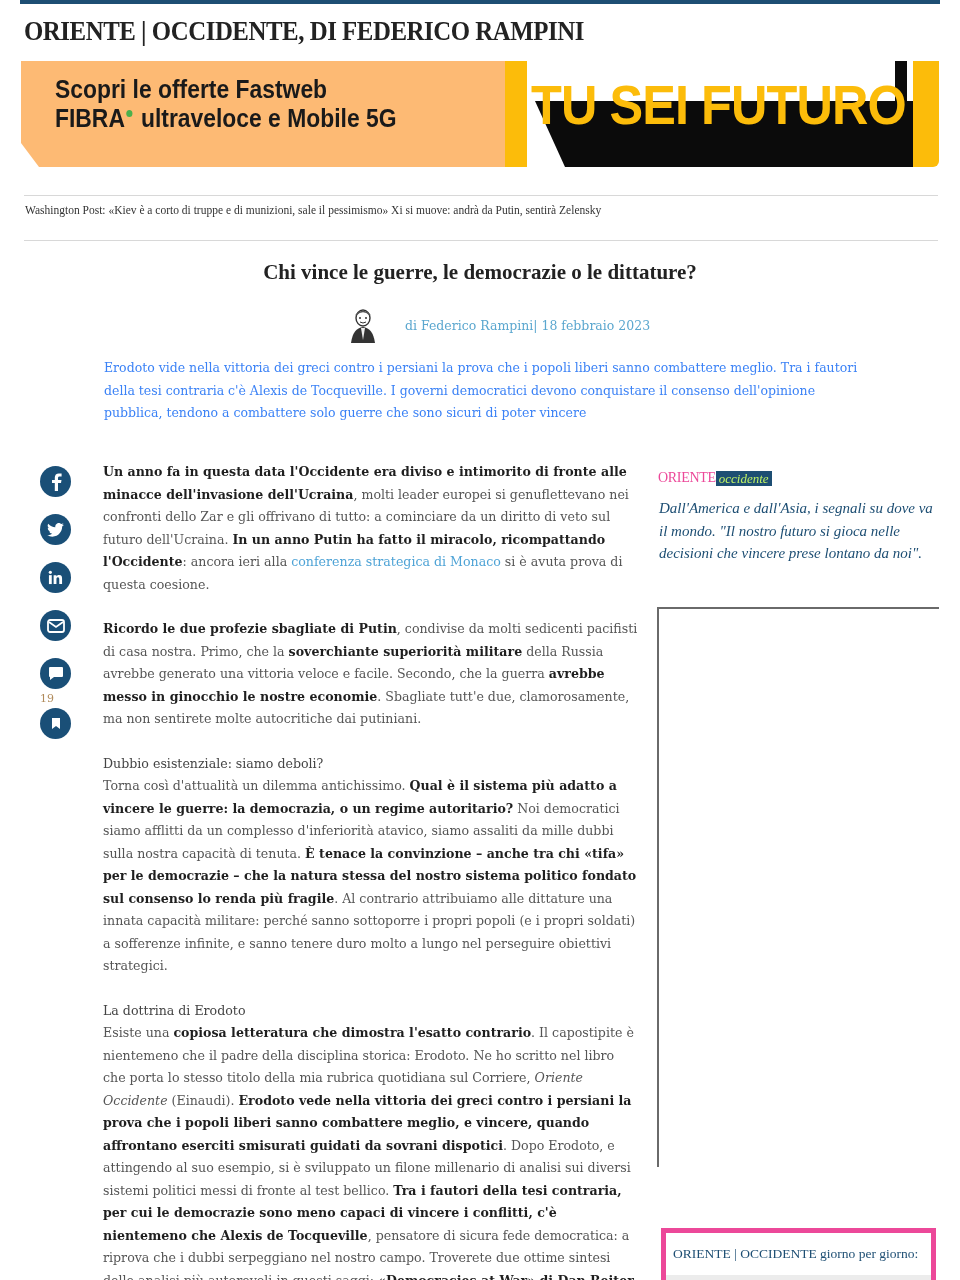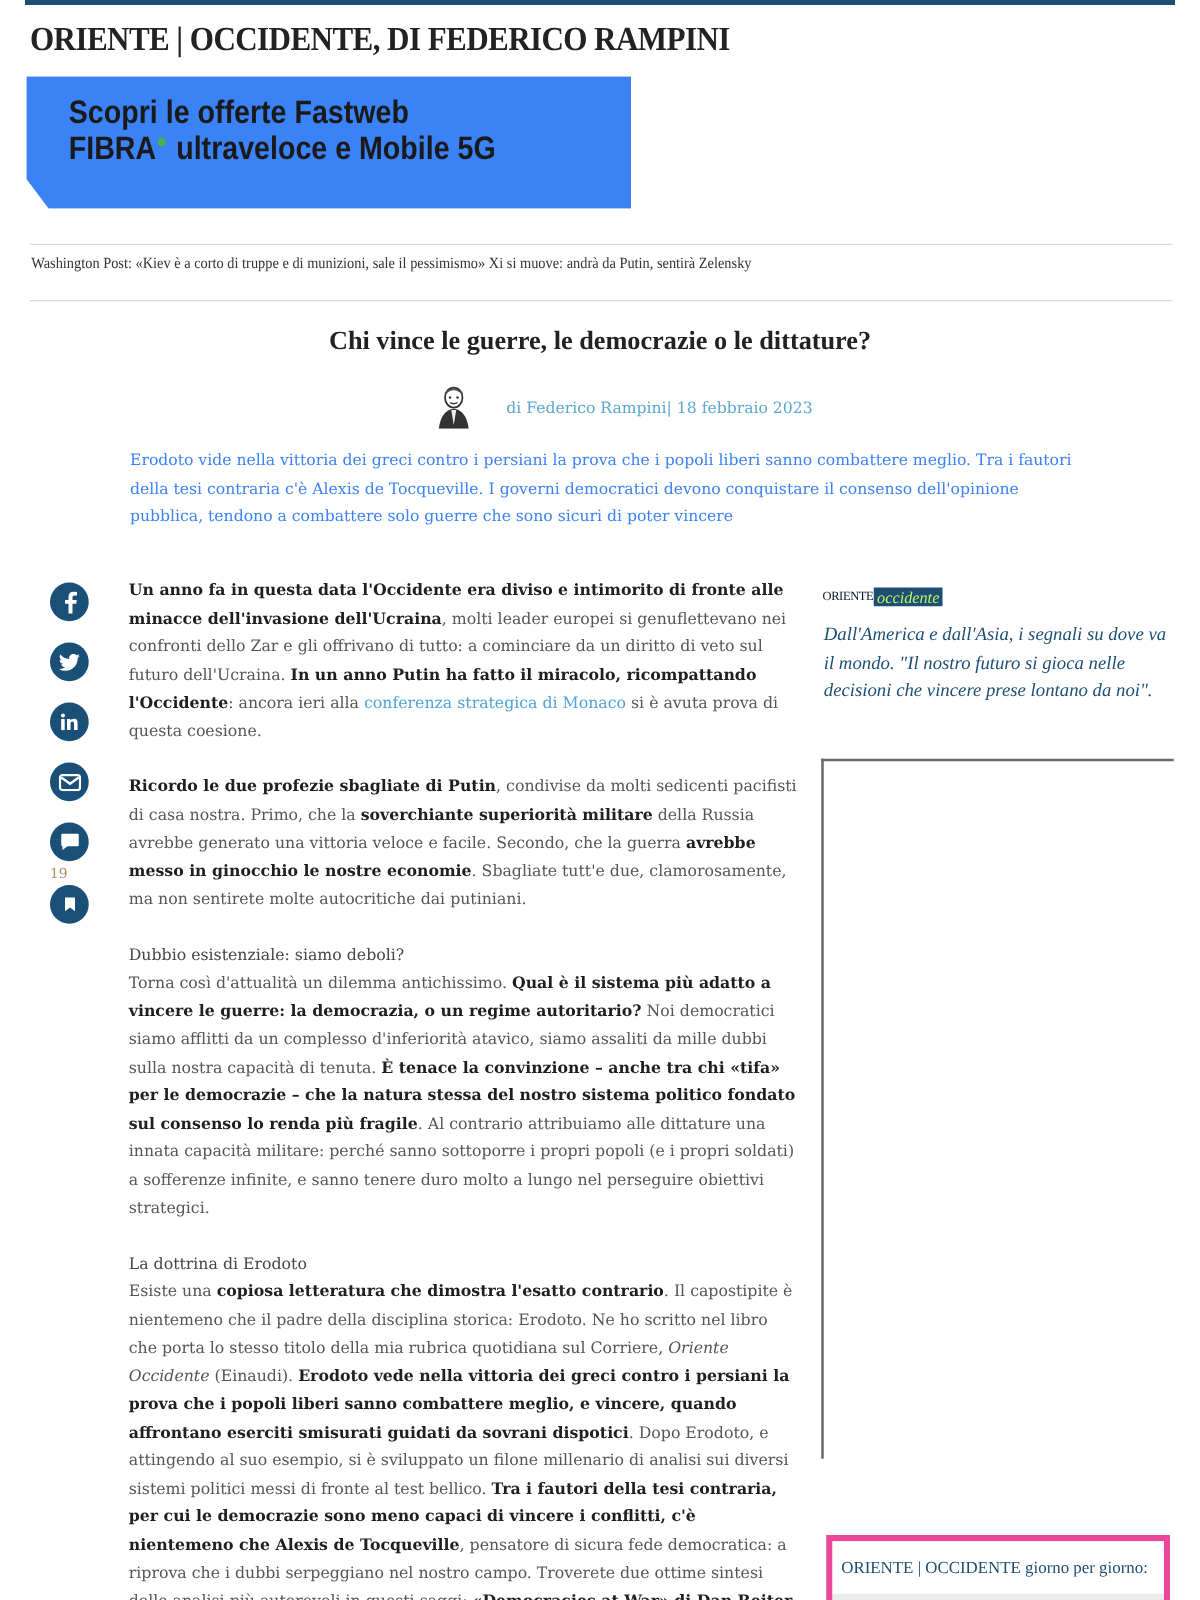--- a/index.html
+++ b/index.html
@@ -4,21 +4,21 @@
 <style>
   * { box-sizing: border-box; margin: 0; padding: 0; }
   html, body { width: 960px; height: 1280px; overflow: hidden; background: #fff; }
   body { font-family: "DejaVu Serif", "Liberation Serif", serif; color: #2b2b2b; position: relative; }
 
   .topbar { position: absolute; left: 20px; top: 0; width: 920px; height: 4px; background: #1d4e73; }
 
   .site-title { position: absolute; left: 24px; top: 16px; font-family: "Liberation Serif", serif; font-weight: bold; font-size: 27px; letter-spacing: -0.5px; color: #222; transform: scaleX(0.92); transform-origin: left; white-space: nowrap; }
 
   .banner { position: absolute; left: 21px; top: 61px; width: 918px; height: 106px; background: #fff; }
-  .banner .left { position: absolute; left: 0; top: 0; width: 484px; height: 106px; background: #3b82f6; clip-path: polygon(0 0, 100% 0, 100% 100%, 18px 100%, 0 82px); }
+  .banner .left { position: absolute; left: 0; top: 0; width: 484px; height: 106px; background: #fdba74; clip-path: polygon(0 0, 100% 0, 100% 100%, 18px 100%, 0 82px); }
   .banner .txt { position: absolute; left: 34px; top: 14px; font-family: "Liberation Sans", sans-serif; font-weight: bold; font-size: 26px; line-height: 29px; color: #1a1a1a; transform: scaleX(0.88); transform-origin: left; white-space: nowrap; }
   .banner .dot { display: inline-block; width: 7px; height: 7px; border-radius: 50%; background: #4bb04c; vertical-align: super; margin: 0 2px; }
   .banner .right { position: absolute; left: 484px; top: 0; width: 434px; height: 106px; }
   .banner .right .ylw-l { position: absolute; left: 0; top: 0; width: 22px; height: 106px; background: #fcbc0a; }
   .banner .right .ylw-r { position: absolute; right: 0; top: 0; width: 26px; height: 106px; background: #fcbc0a; border-radius: 0 0 6px 0; }
   .banner .right .shadow { position: absolute; left: 30px; top: 40px; width: 380px; height: 66px; background: #0b0b0b; clip-path: polygon(0 0, 100% 0, 100% 100%, 30px 100%); }
   .banner .right .bar { position: absolute; left: 390px; top: 0; width: 12px; height: 40px; background: #0b0b0b; }
   .banner .right .big { position: absolute; left: 26px; top: 14px; font-family: "Liberation Sans", sans-serif; font-weight: bold; font-size: 56px; line-height: 60px; color: #fcbc0a; letter-spacing: -1px; transform: scaleX(0.9); transform-origin: left; white-space: nowrap; }
 
   .hr { position: absolute; left: 24px; width: 914px; height: 1px; background: #d8d8d8; }
@@ -38,21 +38,21 @@
   .share .cnt { font-size: 11px; color: #b08a5a; text-align: left; margin-top: -14px; margin-bottom: 3px; }
 
   .article { position: absolute; left: 103px; top: 461px; width: 535px; font-size: 12.6px; line-height: 22.5px; color: #555; }
   .article p { margin-bottom: 22px; }
   .article b { color: #1f1f1f; }
   .article a { color: #4ea3d6; }
   .article .sub { color: #444; }
   .article i { font-style: italic; }
 
   .side-logo { position: absolute; left: 658px; top: 470px; display: flex; align-items: center; }
-  .side-logo .o { font-family: "Liberation Serif", serif; font-size: 10px; color: #0f172a; letter-spacing: -0.3px; }
+  .side-logo .o { font-family: "Liberation Serif", serif; font-size: 14px; color: #ec4899; letter-spacing: -0.3px; }
   .side-logo .occ { font-family: "Liberation Serif", serif; font-style: italic; font-size: 13px; color: #bef264; background: #1d4e73; padding: 0 3px; line-height: 15px; }
   .side-desc { position: absolute; left: 659px; top: 497px; width: 285px; font-family: "Liberation Serif", serif; font-style: italic; font-size: 15px; line-height: 22.5px; color: #1d4e73; }
 
   .side-frame { position: absolute; left: 657px; top: 607px; width: 282px; height: 560px; border-top: 2px solid #6a6a6a; border-left: 2px solid #6a6a6a; }
 
   .cal { position: absolute; left: 661px; top: 1228px; width: 275px; height: 90px; border: 5px solid #ec4899; }
   .cal .title { height: 42px; display: flex; align-items: center; padding-left: 7px; font-family: "Liberation Serif", serif; font-size: 13.5px; color: #1d4e73; background: #fff; white-space: nowrap; overflow: hidden; }
   .cal .nav { height: 48px; background: #ececec; display: flex; align-items: center; justify-content: space-between; padding: 0 18px; }
   .cal .arrow { color: #a9a9a9; font-size: 18px; font-family: "DejaVu Sans", sans-serif; }
   .cal .month { font-family: "Liberation Sans", sans-serif; font-size: 16px; color: #1d4e73; }
@@ -63,20 +63,27 @@
 <div class="topbar"></div>
 
 <div class="site-title">ORIENTE | OCCIDENTE, DI FEDERICO RAMPINI</div>
 
 <div class="banner">
   <div class="left">
     <div class="txt">
       <div>Scopri le offerte Fastweb</div>
       <div><span>FIBRA</span><span class="dot"></span> <span>ultraveloce e Mobile 5G</span></div>
     </div>
+  </div>
+  <div class="right">
+    <div class="ylw-l"></div>
+    <div class="shadow"></div>
+    <div class="bar"></div>
+    <div class="ylw-r"></div>
+    <div class="big">TU SEI FUTURO</div>
   </div>
 </div>
 
 <div class="hr" style="top:195px"></div>
 <div class="ticker">
   <span>Washington Post: «Kiev è a corto di truppe e di munizioni, sale il pessimismo»</span>
   <span>Xi si muove: andrà da Putin, sentirà Zelensky</span>
 </div>
 <div class="hr" style="top:240px"></div>
 

